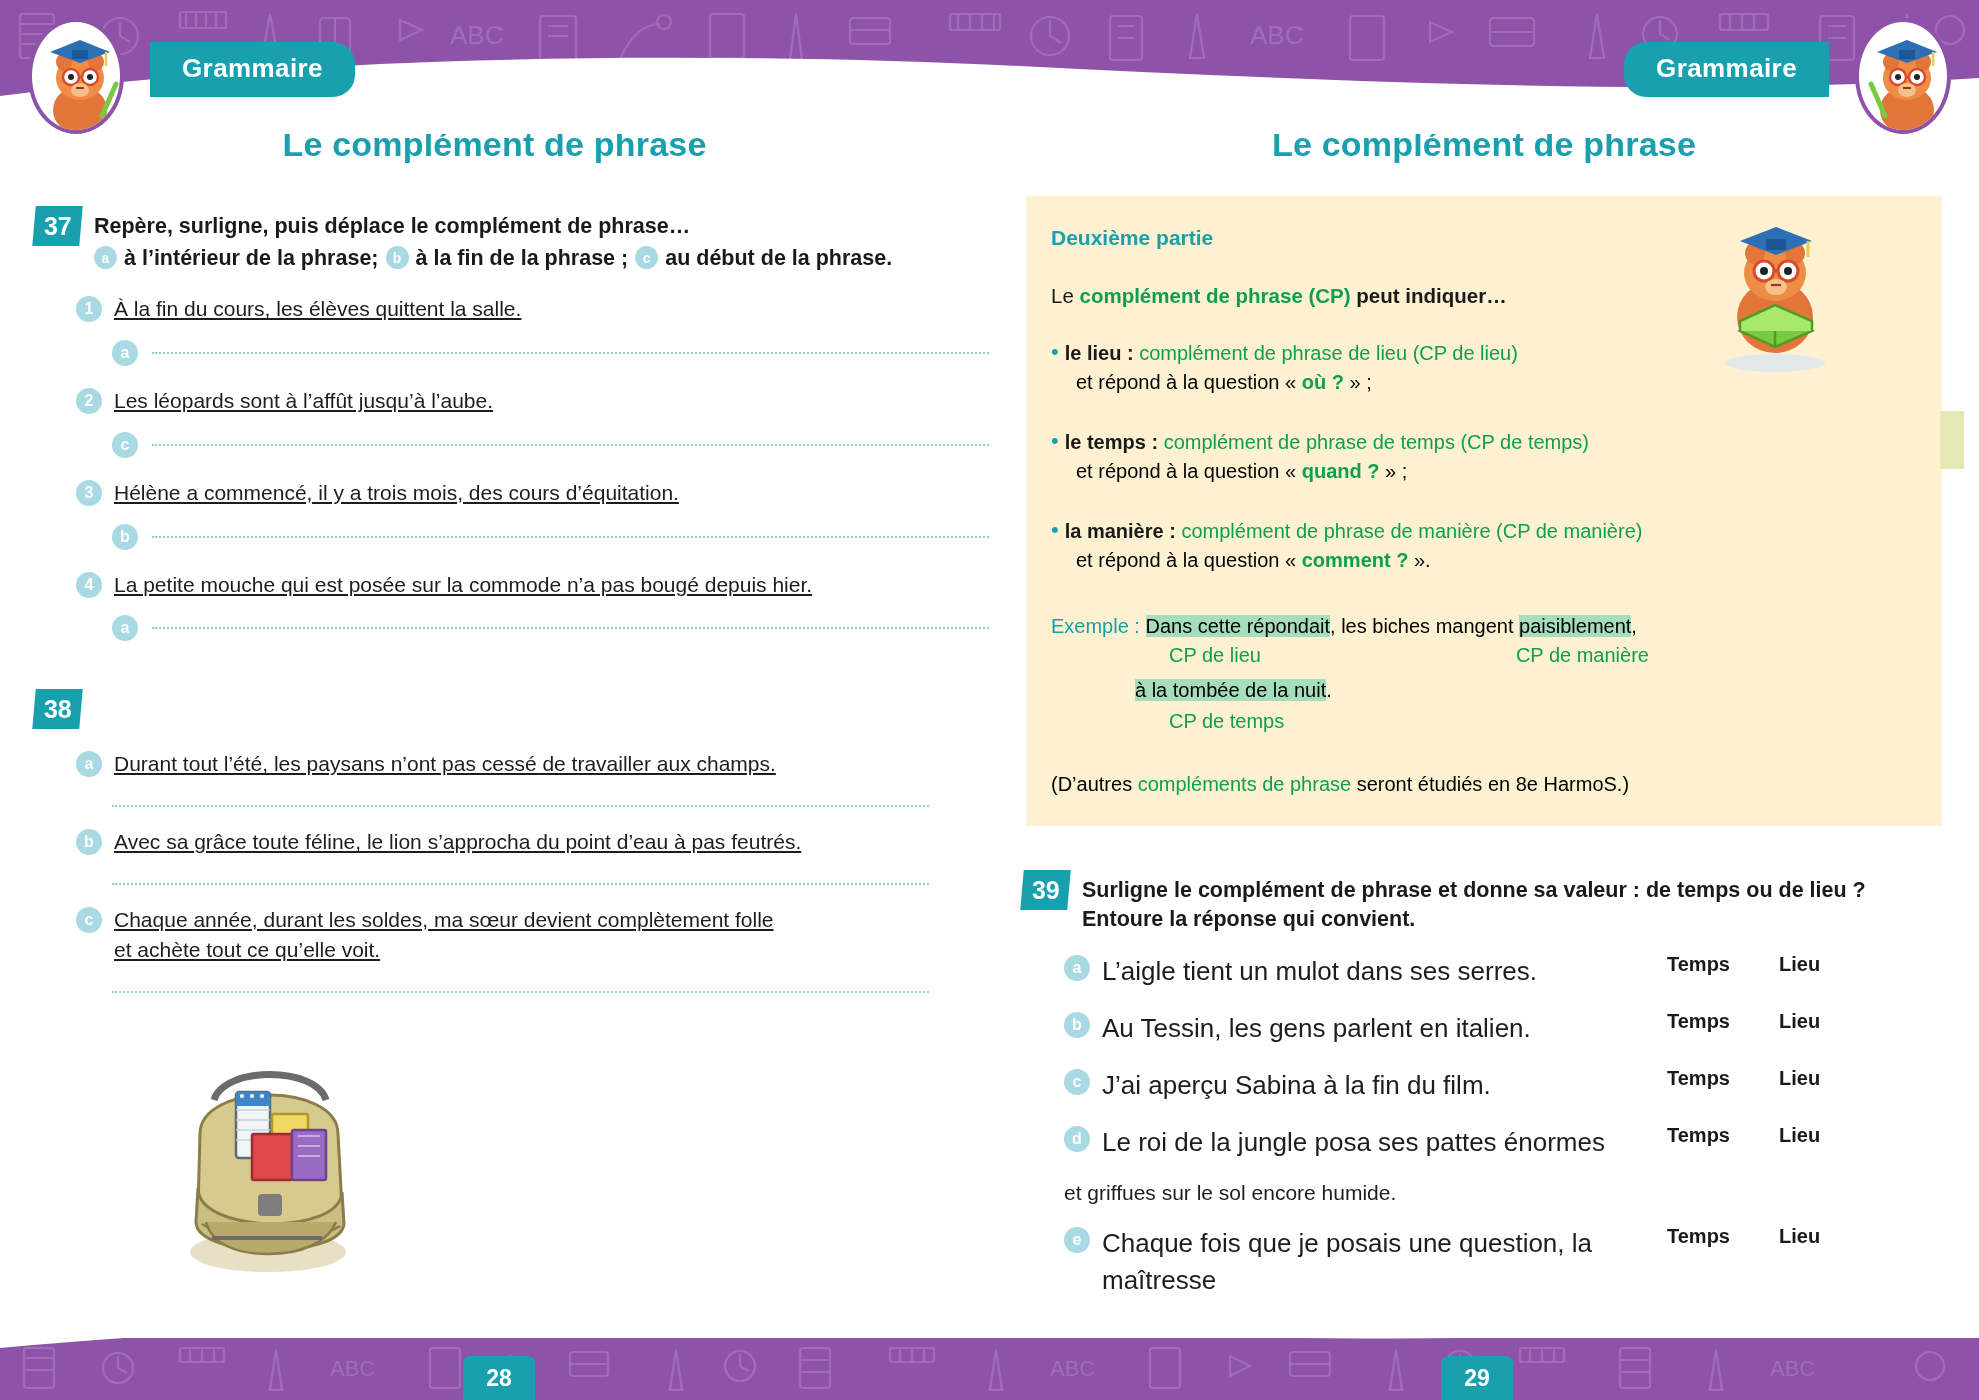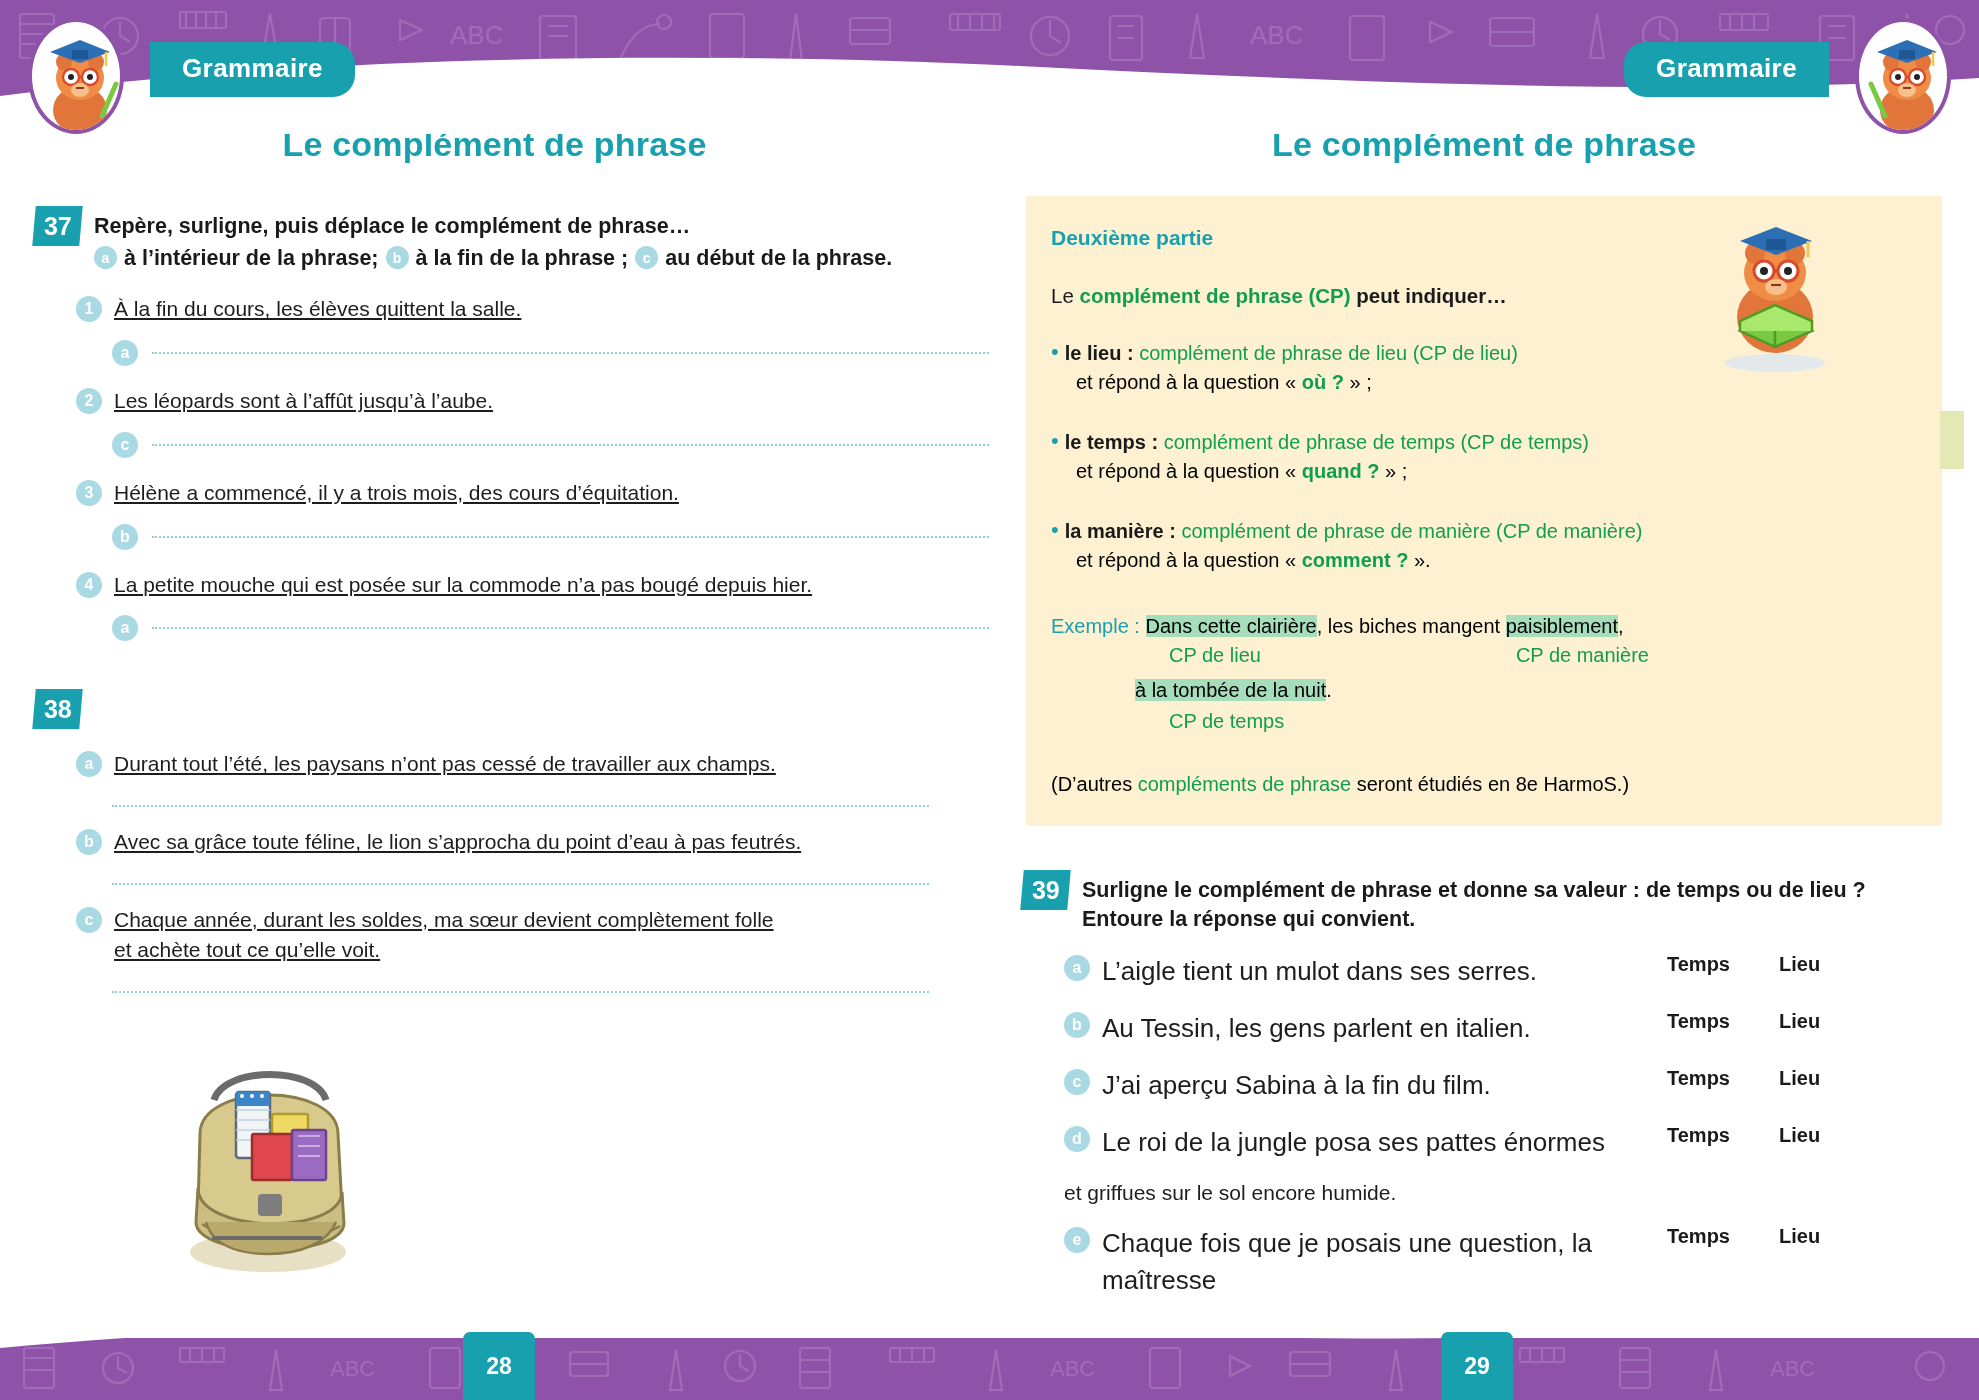--- a/index.html
+++ b/index.html
@@ -140,21 +140,21 @@
   .t-sent { width: 565px; font-size: 26px; color: #1d1d1d; line-height: 1.42; }
   .t-opt { width: 112px; font-size: 20px; font-weight: bold; color: #1a1a1a; }
   .t-cont { font-size: 21px; color: #1d1d1d; margin-top: 20px; padding-left: 0; }
   .t-second { font-size: 21px; color: #1d1d1d; padding-left: 36px; }
 
   
   .pagenum {
     position: absolute; bottom: 0; z-index: 8;
     background: #18a0ae; color: #fff;
     font-weight: bold; font-size: 23px;
-    width: 72px; height: 68px;
+    width: 72px; height: 44px;
     display: flex; align-items: center; justify-content: center;
     border-radius: 7px 7px 0 0;
   }
   .pn-left  { left: 463px; }
   .pn-right { left: 1441px; }
 
   
   .backpack { position: absolute; left: 140px; bottom: 60px; width: 260px; height: 240px; }
 </style>
 </head>
@@ -408,21 +408,21 @@
         <span class="green">complément de phrase de manière (CP de manière)</span>
       </div>
       <div class="ib-sub">
         <span>et répond à la question « </span><span class="green-b">comment ?</span><span> ».</span>
       </div>
     </div>
 
     <div class="ex-block">
       <div class="ex-line1">
         <span class="ex-label">Exemple :</span>
-        <span class="hl">Dans cette clairière</span><span>, les biches mangent </span><span class="hl">paisiblement</span><span>,</span>
+        <span class="hl">Dans cette répondait</span><span>, les biches mangent </span><span class="hl">paisiblement</span><span>,</span>
       </div>
       <div class="cp-labels">
         <span class="green" style="margin-left:118px;">CP de lieu</span>
         <span class="green" style="margin-left:255px;">CP de manière</span>
       </div>
       <div style="margin-top:12px; margin-left:84px;">
         <span class="hl">à la tombée de la nuit</span><span>.</span>
       </div>
       <div style="margin-top:8px; margin-left:118px;">
         <span class="green">CP de temps</span>

